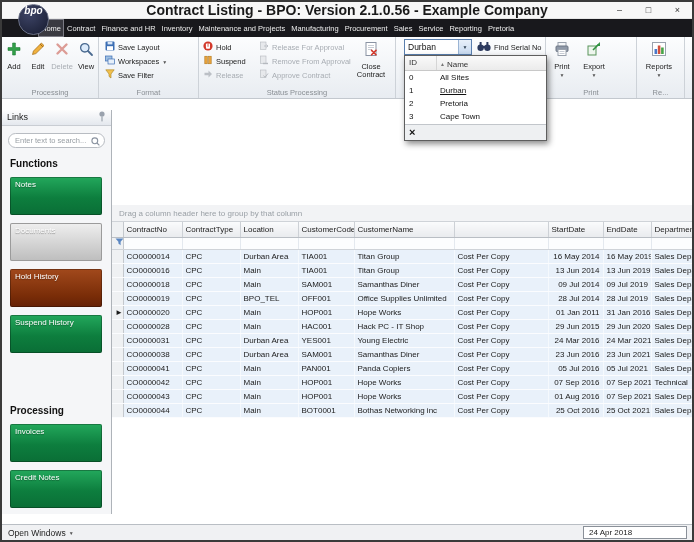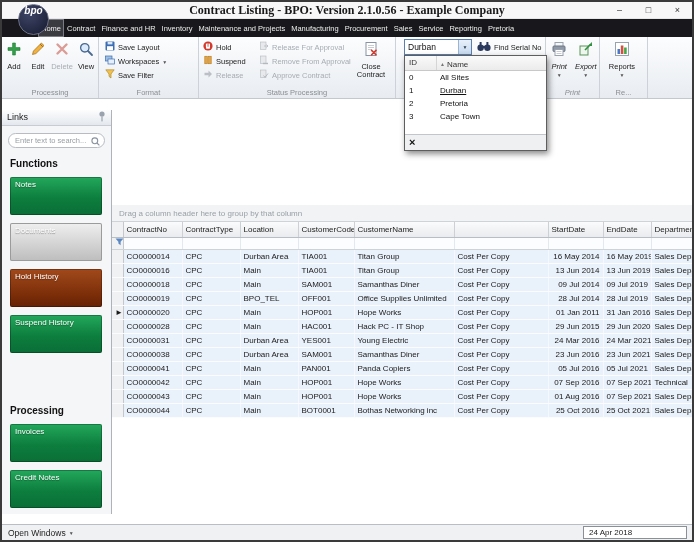--- a/index.html
+++ b/index.html
@@ -2,21 +2,21 @@
 <html><head>
 <meta charset="utf-8">
 <style>
   * { margin:0; padding:0; box-sizing:border-box; font-family:"Liberation Sans", sans-serif; }
   html,body { background:#6b6b6b; }
   .window { position:relative; width:694px; height:542px; background:#fff; border:2px solid #3a3a3a; overflow:hidden; }
 
   
   .titlebar { height:17px; background:#f7f7f7; border-bottom:1px solid #e6e6e6; position:relative;
               display:flex; align-items:center; justify-content:center; }
-  .title { font-size:12px; font-weight:700; color:#1a1a1a; white-space:nowrap;font-family:Liberation Serif, serif; }
+  .title { font-size:14px; font-weight:700; color:#1a1a1a; white-space:nowrap; }
   .win-controls { position:absolute; right:0; top:0; height:100%; display:flex; }
   .win-btn { width:29px; display:flex; align-items:center; justify-content:center; font-size:9px; color:#333; }
   .qa-chevron { position:absolute; left:39px; top:5px; font-size:5px; color:#666; }
   .logo { position:absolute; left:16px; top:2px; width:31px; height:31px; border-radius:50%;
           background:radial-gradient(circle at 35% 30%, #3d4466, #161a2e); border:1px solid #6a7086;
           z-index:30; display:flex; align-items:flex-start; justify-content:center; }
   .logo span { color:#fff; font-size:10px; font-style:italic; font-weight:700; }
 
   
   .tabbar { height:18px; background:#18181c; display:flex; align-items:stretch; padding-left:36px; overflow:hidden; }
@@ -33,21 +33,21 @@
   .big-btn { display:flex; flex-direction:column; align-items:center; padding-top:4px; cursor:default; }
   .big-btn .blabel { margin-top:2px; font-size:7.5px; color:#222; text-align:center; line-height:1.1; white-space:nowrap; }
   .big-btn .blabel.wrap { white-space:normal; width:40px; }
   .big-btn.disabled .blabel { color:#a8adb3; }
   .dd { font-size:5px; color:#555; margin-top:1px; }
   .g-processing { width:97px; }
   .g-processing .big-btn { width:24px; }
   .g-format { width:100px; padding-top:3px; }
   .g-status { width:197px; }
   .g-site { width:150px; }
-  .g-print { width:54px;font-style:italic; }
+  .g-print { width:91px; }
   .g-reports { width:48px; }
   .sm-btn { display:flex; align-items:center; gap:3px; height:14px; white-space:nowrap; font-size:7.5px; color:#222; padding-left:6px; }
   .sm-btn.disabled { color:#a8adb3; }
   .status-cols { display:flex; height:100%; }
   .scol1 { width:56px; padding-top:3px; }
   .scol2 { width:96px; padding-top:3px; }
   .scol1 .sm-btn, .scol2 .sm-btn { padding-left:4px; }
   .site-row { display:flex; align-items:flex-start; padding:2px 0 0 8px; gap:5px; }
   .combo { width:68px; height:16px; border:1px solid #5a7fae; background:#fff; display:flex; }
   .combo-val { flex:1; font-size:8.5px; padding:2px 0 0 3px; color:#111; overflow:hidden; }
@@ -95,21 +95,21 @@
 
   
   .statusbar { height:16px; background:#f0f1f3; border-top:1px solid #b9bec4; display:flex; align-items:center;
                padding:0 6px; position:relative; }
   .open-windows { display:flex; align-items:center; gap:3px; font-size:8.5px; color:#222; }
   .open-windows .dd { margin-top:0; }
   .date-box { position:absolute; right:5px; top:1px; width:104px; height:13px; border:1px solid #8a9098;
               background:#fff; font-size:8px; color:#222; display:flex; align-items:center; padding-left:5px; }
 
   
-  .site-panel { position:absolute; left:402px; top:53px; width:143px; height:96px; background:#fff;
+  .site-panel { position:absolute; left:402px; top:53px; width:143px; height:86px; background:#fff;
                 border:1px solid #5e5e5e; box-shadow:2px 3px 6px rgba(0,0,0,.45); z-index:60;
                 display:flex; flex-direction:column; }
   .sp-head { display:flex; height:15px; background:linear-gradient(#fafafa,#ebebeb); border-bottom:1px solid #c8c8c8;
              font-size:8px; color:#333; flex:none; }
   .sp-head .sp-id { width:32px; border-right:1px solid #d5d5d5; padding:2px 0 0 4px; }
   .sp-head .sp-name { flex:1; padding-top:2px; padding-left:3px; display:flex; align-items:center; gap:2px; }
   .sort { font-size:5px; color:#777; }
   .sp-row { display:flex; height:13px; font-size:8px; color:#111; flex:none; align-items:center; }
   .sp-row .sp-id { width:32px; padding-left:4px; }
   .sp-row .sp-nm { flex:1; padding-left:3px; }

